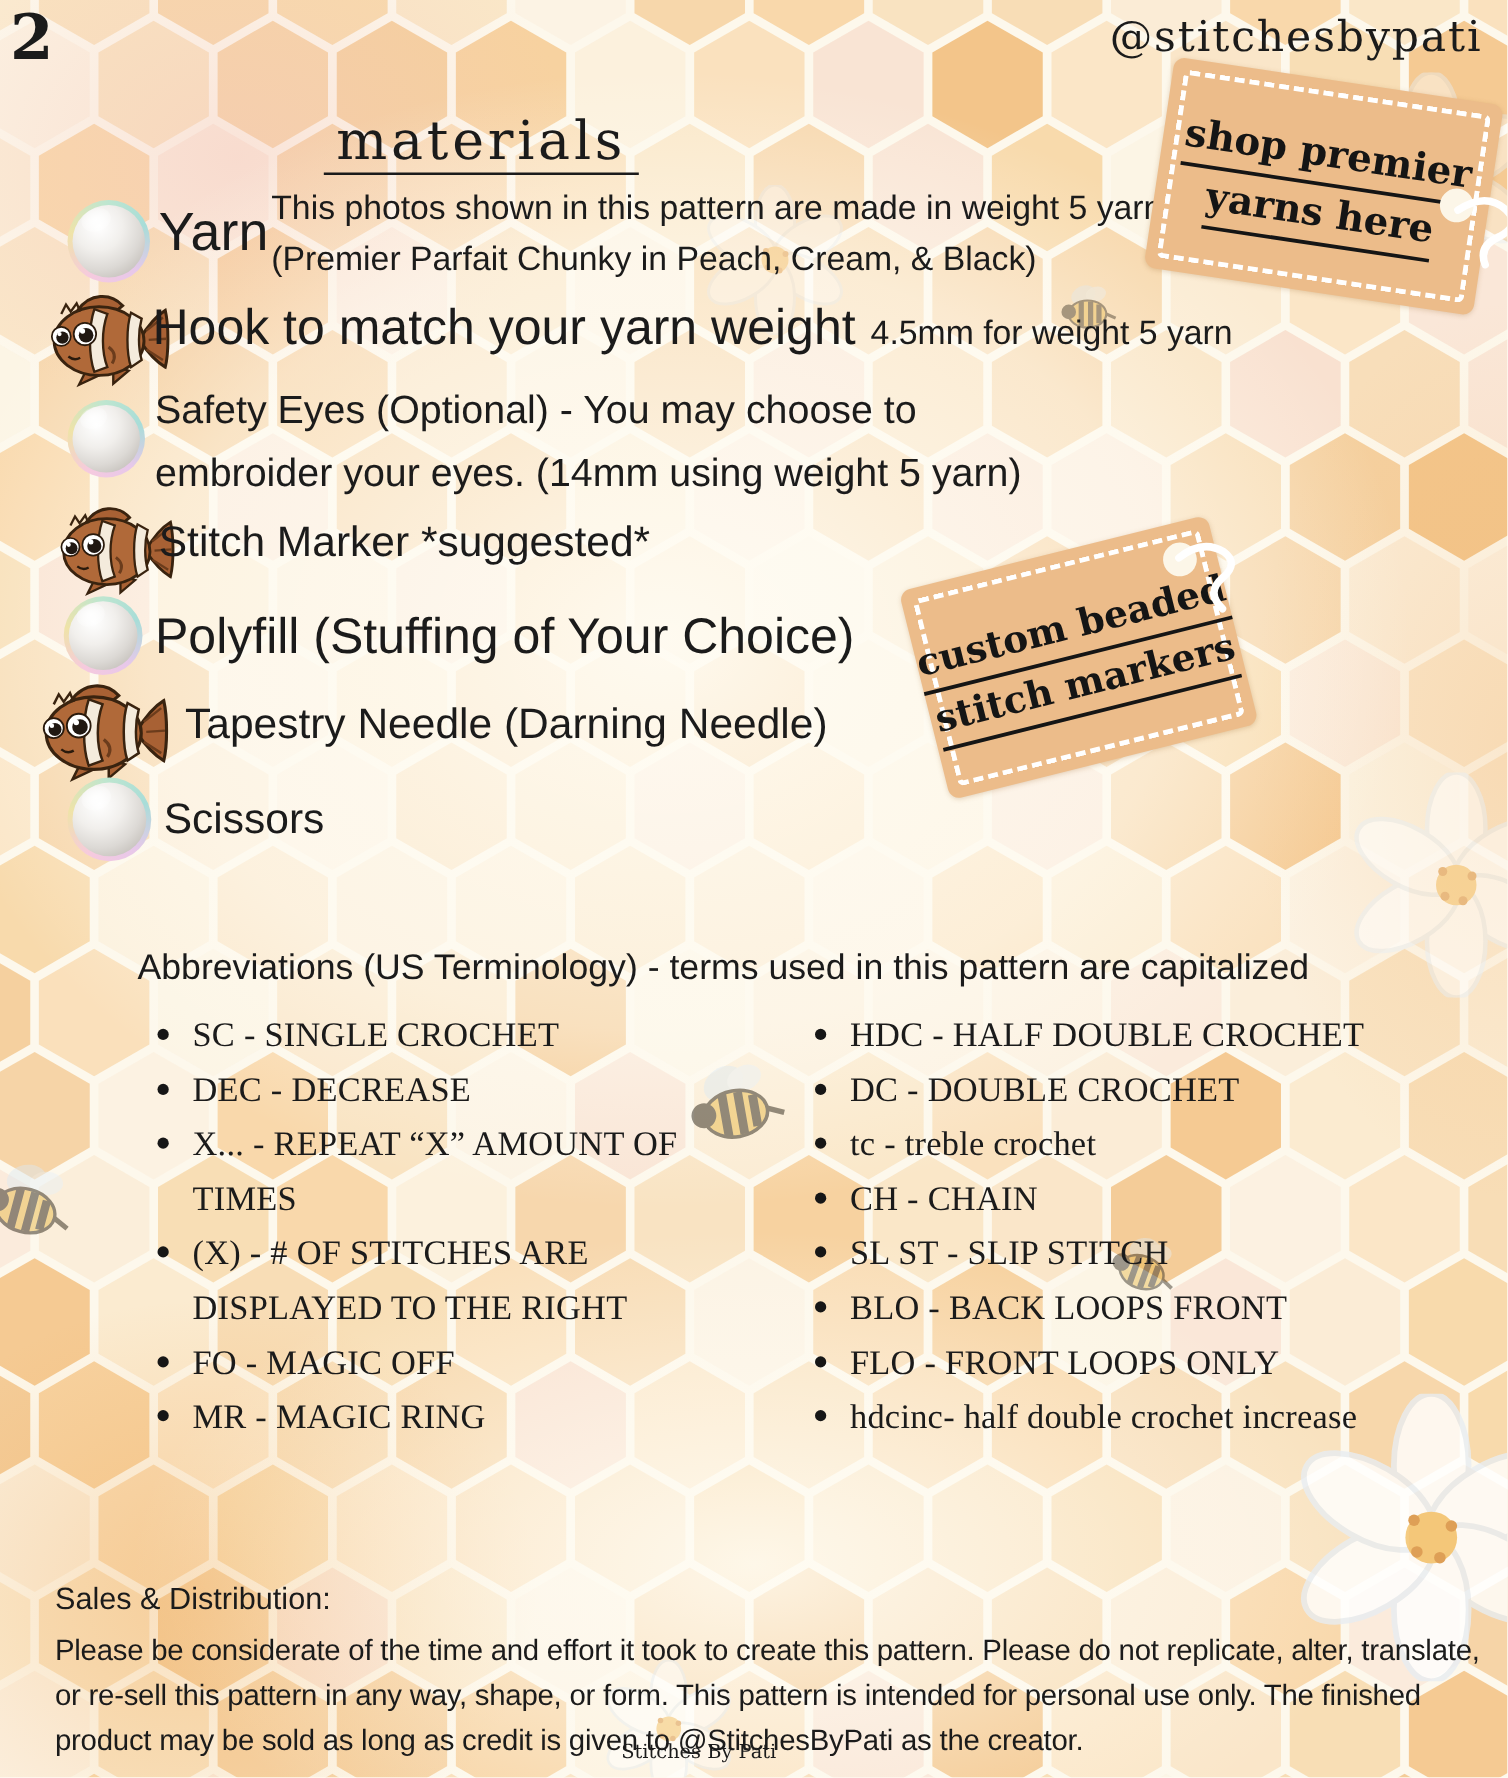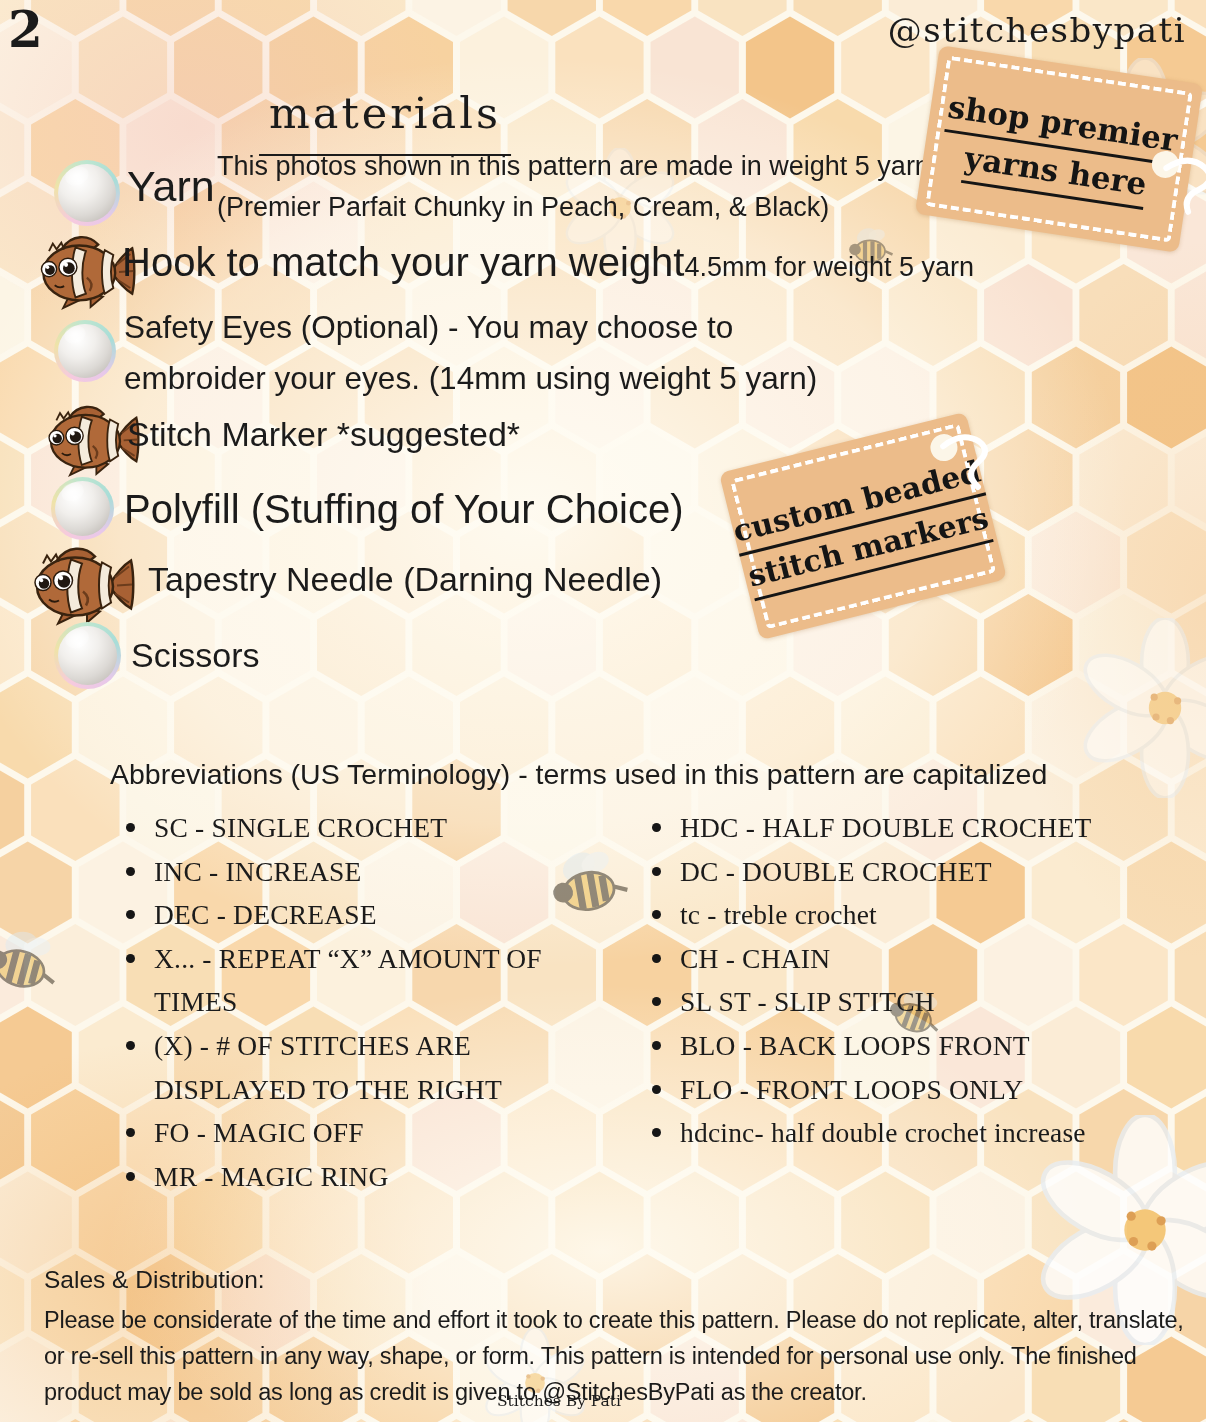--- a/index.html
+++ b/index.html
@@ -23,27 +23,27 @@
   .deco{position:absolute;z-index:3;pointer-events:none;}
 
   
   .content{position:absolute;inset:0;z-index:5;}
   .abs{position:absolute;}
 
   .pagenum{left:8px;top:0px;font-family:"DejaVu Serif",serif;font-size:50px;font-weight:700;}
   .handle{right:20px;top:10px;font-family:"DejaVu Serif",serif;font-size:34px;letter-spacing:1.5px;}
   .title{left:385px;top:88px;transform:translateX(-50%);
          font-family:"DejaVu Serif",serif;font-size:43px;letter-spacing:3px;
-         padding:0 10px 16px;border-bottom:2.5px solid #1b1b1b;}
+         padding:0 10px 0;border-bottom:2.5px solid #1b1b1b;}
 
   .mat-label{white-space:nowrap;}
   .lbl-yarn{left:127px;top:162px;font-size:43px;}
   .note-yarn{left:217px;top:146px;font-size:27px;line-height:41px;}
   .lbl-hook{left:122px;top:240px;font-size:40px;}
-  .note-hook{font-size:27px;margin-left:0;letter-spacing:0;}
+  .note-hook{font-size:27px;margin-left:12px;letter-spacing:0;}
   .txt-safety{left:124px;top:302px;font-size:31.5px;line-height:51px;}
   .lbl-stitch{left:127px;top:415px;font-size:34px;}
   .lbl-poly{left:124px;top:487px;font-size:40px;}
   .lbl-tape{left:120px;top:560px;font-size:34px;margin-left:28px;}
   .lbl-sciss{left:131px;top:636px;font-size:34px;}
 
   
   .bubble{position:absolute;border-radius:50%;
           background:conic-gradient(from 210deg,#f6cade,#efe3a8,#bfe6cf,#a8ddd8,#e7c8ea,#f6cade);}
   .bubble::before{content:'';position:absolute;inset:4px;border-radius:50%;
@@ -526,21 +526,20 @@
       </div>
       <span class="tag-hole"></span>
       <svg class="tag-string" width="64" height="74">
         <path d="M4 18 q22 -10 36 4 q10 12 -6 20 q-16 8 -6 24" stroke="#fff" fill="none" stroke-width="6" stroke-linecap="round"></path>
       </svg>
     </div>
 
     <div class="abs abbr-header">Abbreviations (US Terminology) - terms used in this pattern are capitalized</div>
     <ul class="abbr-list abbr-left">
       <li>SC - SINGLE CROCHET</li>
-      <li>INC - INCREASE</li>
       <li>DEC - DECREASE</li>
       <li>X... - REPEAT “X” AMOUNT OF TIMES</li>
       <li>(X) - # OF STITCHES ARE DISPLAYED TO THE RIGHT</li>
       <li>FO - MAGIC OFF</li>
       <li>MR - MAGIC RING</li>
     </ul>
     <ul class="abbr-list abbr-right">
       <li>HDC - HALF DOUBLE CROCHET</li>
       <li>DC - DOUBLE CROCHET</li>
       <li>tc - treble crochet</li>

